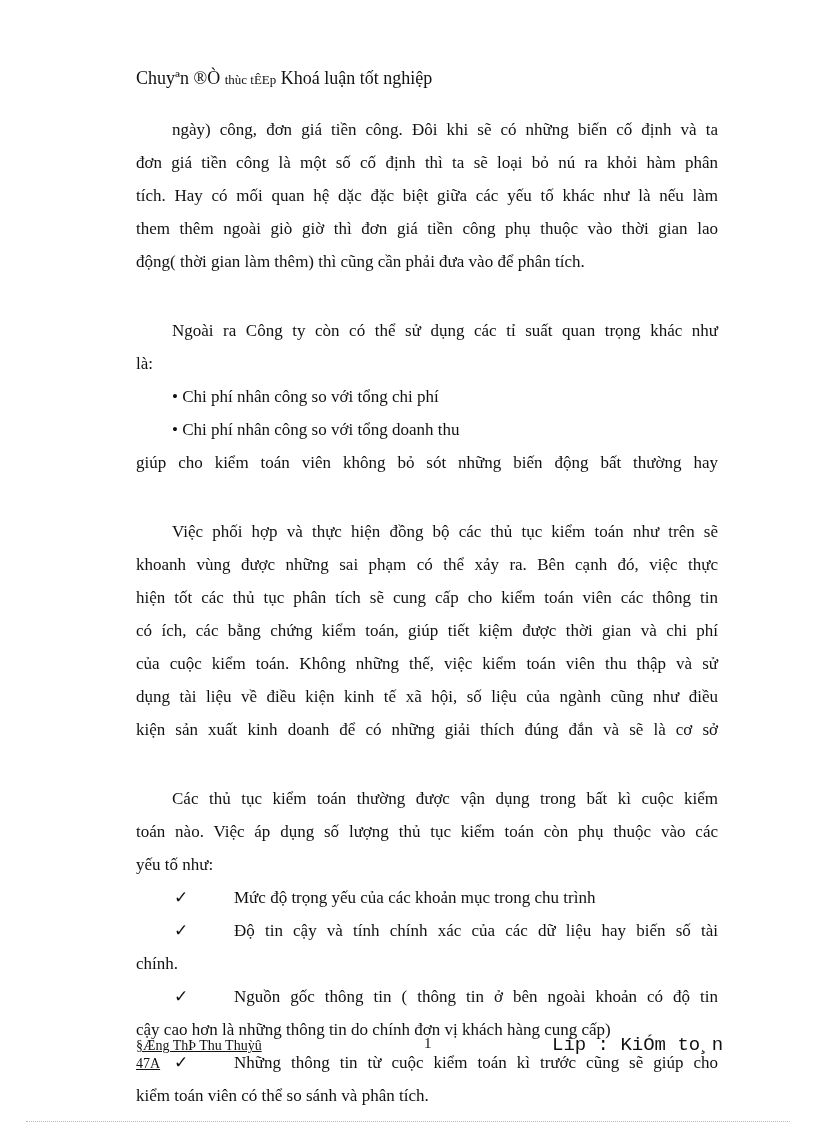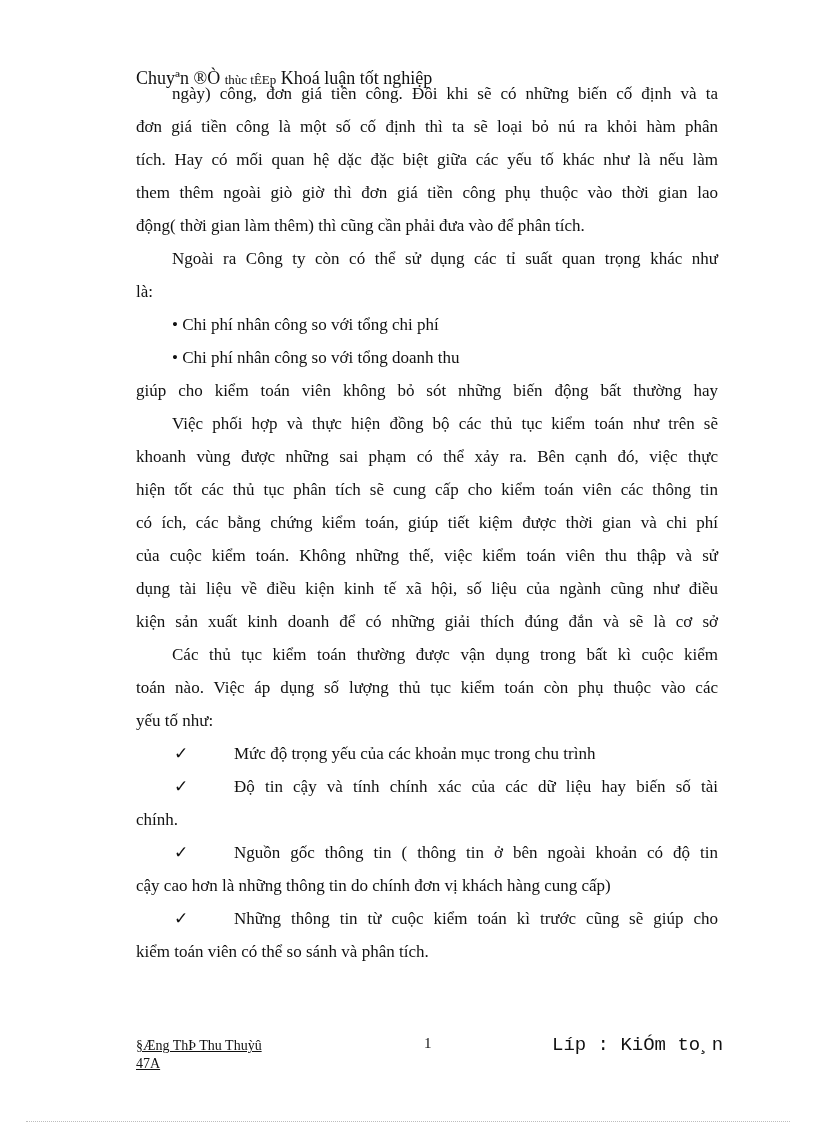--- a/index.html
+++ b/index.html
@@ -4,21 +4,21 @@
 <style>
   html, body { margin: 0; padding: 0; background: #ffffff; }
   body { width: 816px; height: 1123px; position: relative; overflow: hidden;
          font-family: "Liberation Serif", "DejaVu Serif", serif; color: #111; }
   .page { position: absolute; left: 0; top: 0; width: 816px; height: 1123px; }
   .header { position: absolute; left: 136px; top: 48px; font-size: 18px; white-space: nowrap; margin-top: 20px; }
   .header .small { font-size: 13px; }
   .body { position: absolute; left: 136px; top: 77px; width: 582px; font-size: 17px; }
   .line { height: 33px; line-height: 33px; white-space: nowrap; text-align: justify; text-align-last: justify; }
   .line.last { text-align-last: left; }
-  .indent { padding-left: 36px; }
+  .indent { padding-left: 36px; margin-top: 36px; }
   .bullet { padding-left: 36px; text-align-last: left; }
   .check { text-align-last: left; display: flex; }
   .check .mark { width: 98px; padding-left: 38px; box-sizing: border-box; }
   .check .txt { flex: 1; text-align: justify; text-align-last: justify; }
   .check.last .txt { text-align-last: left; }
   .footer-left { position: absolute; left: 136px; top: 1037px; font-size: 14px; line-height: 18px; text-decoration: underline; }
   .footer-num { position: absolute; left: 424px; top: 1035px; font-size: 15px; }
   .footer-right { position: absolute; left: 552px; top: 1034px; font-size: 19px; font-family: Liberation Mono, monospace; }
   .dots { position: absolute; left: 26px; right: 26px; top: 1121px; border-top: 1px dotted #bdbdbd; }
 </style>

